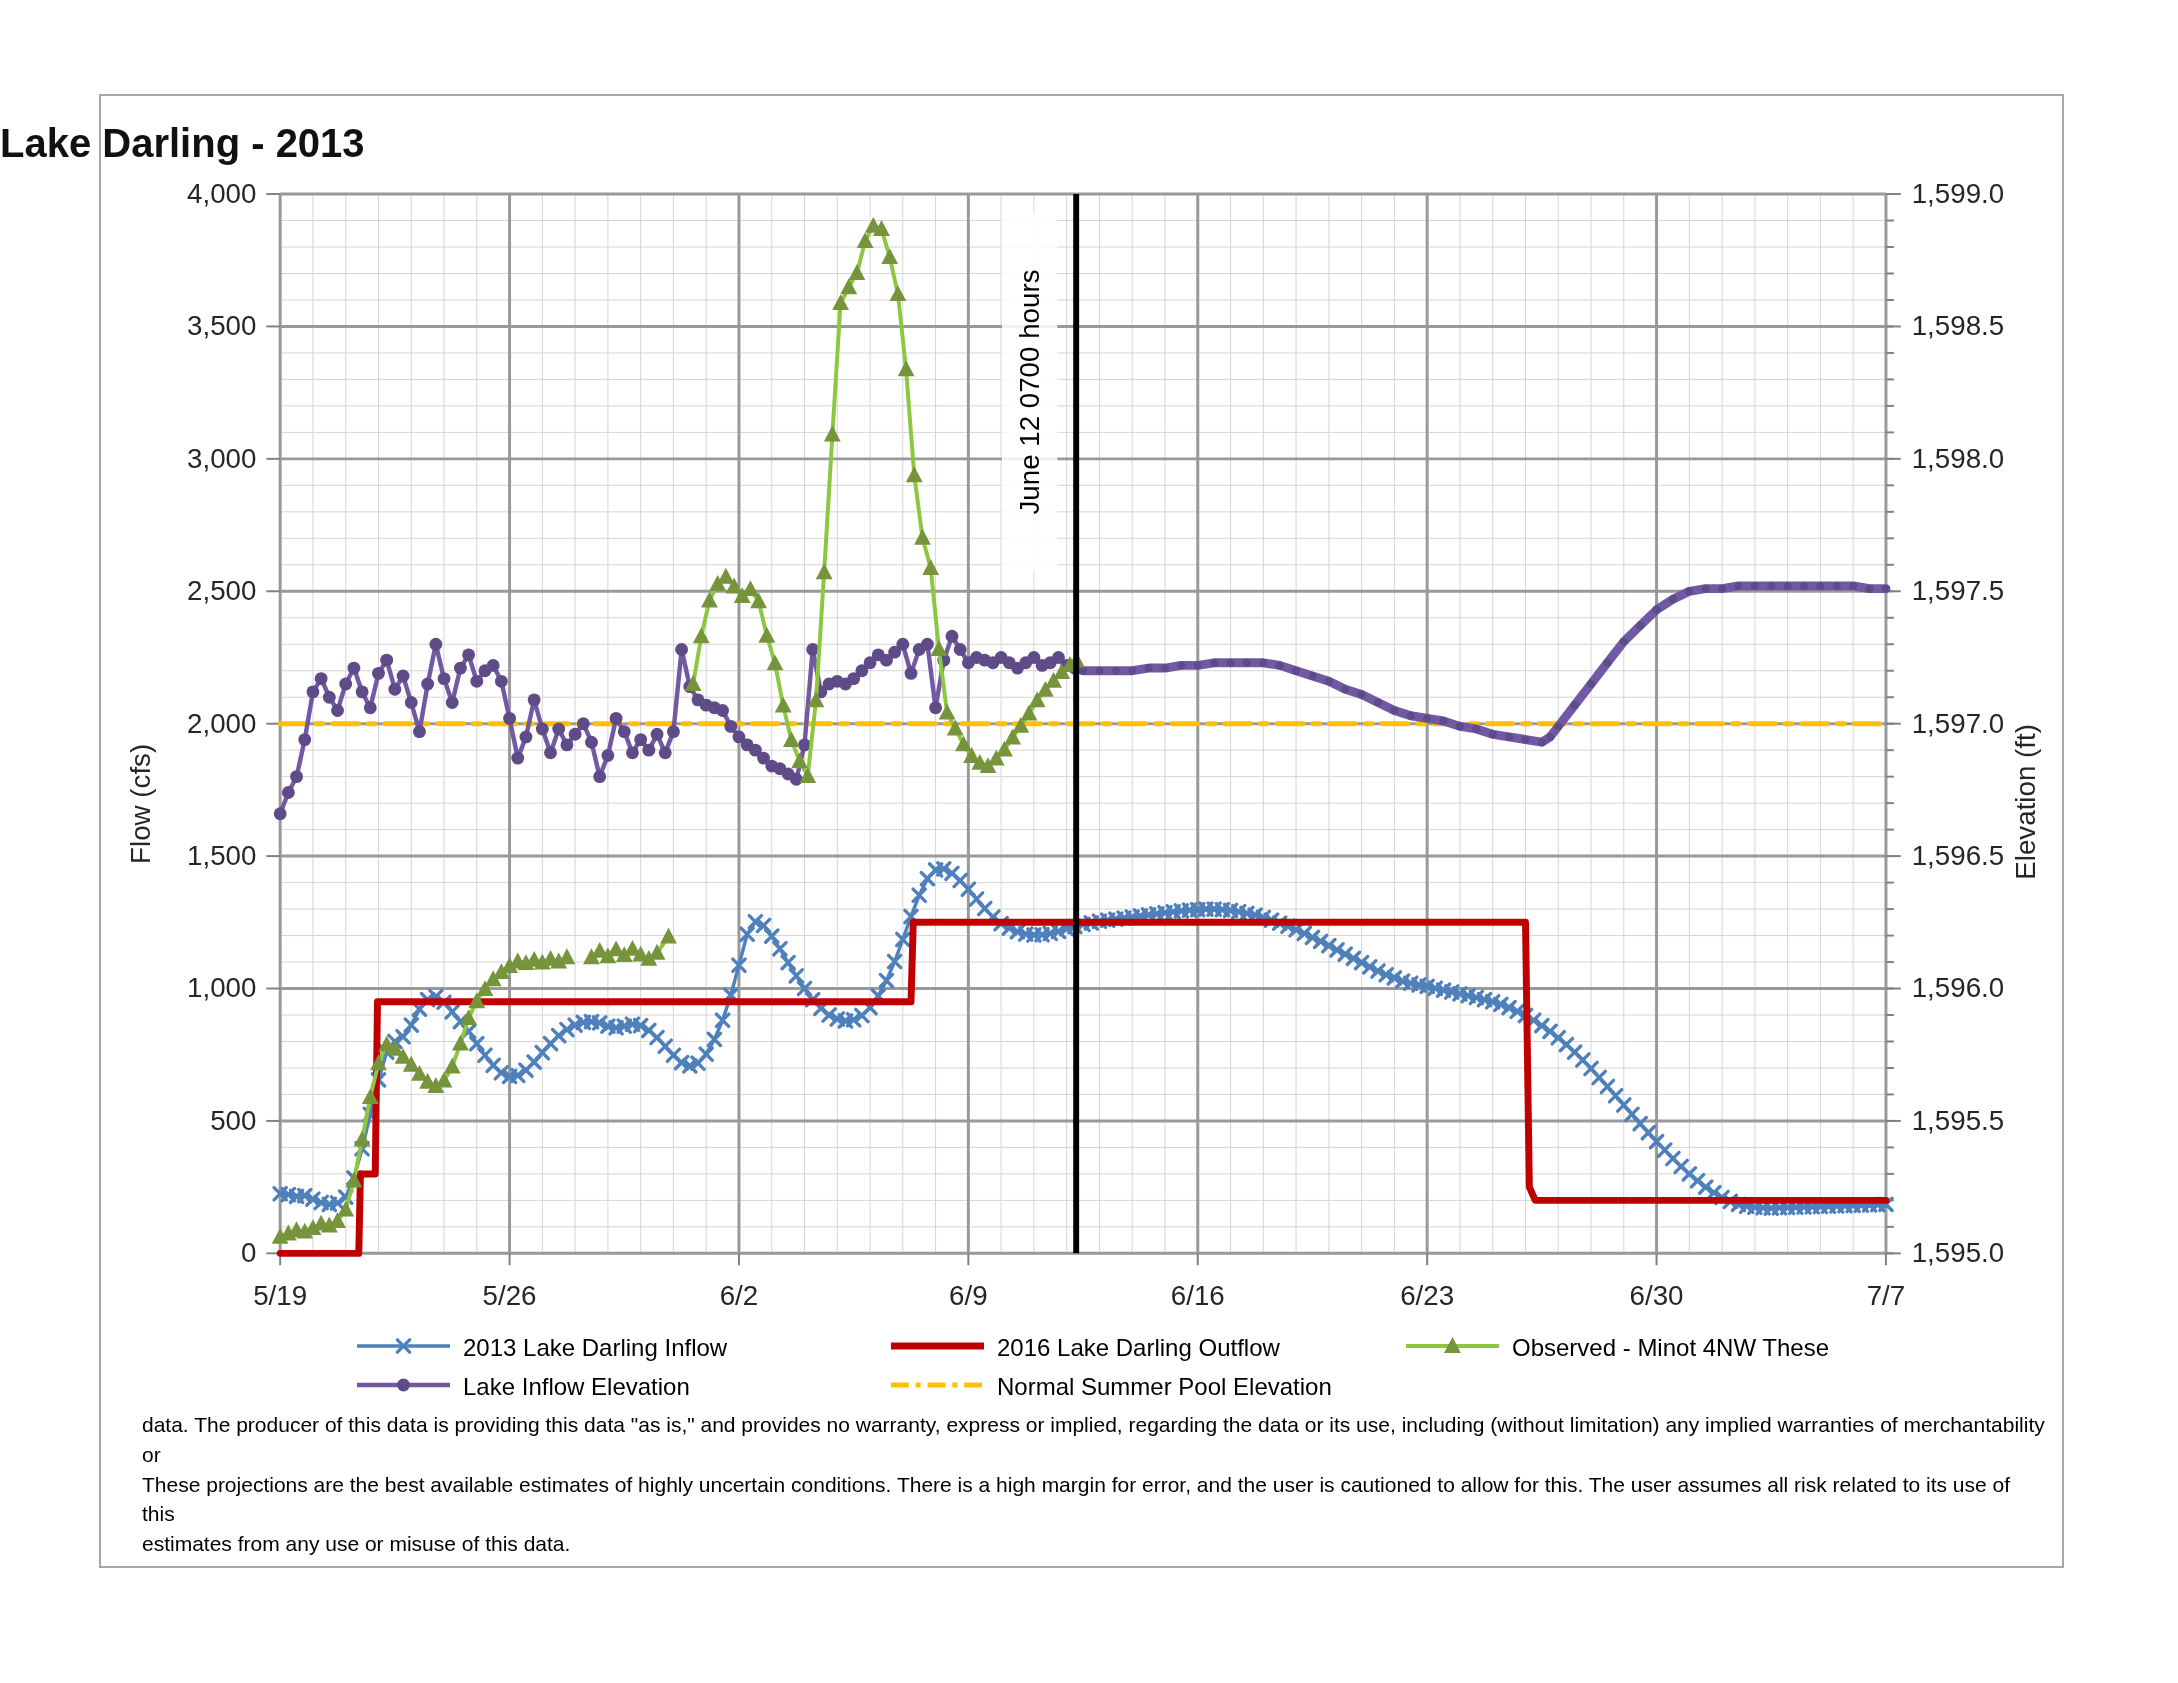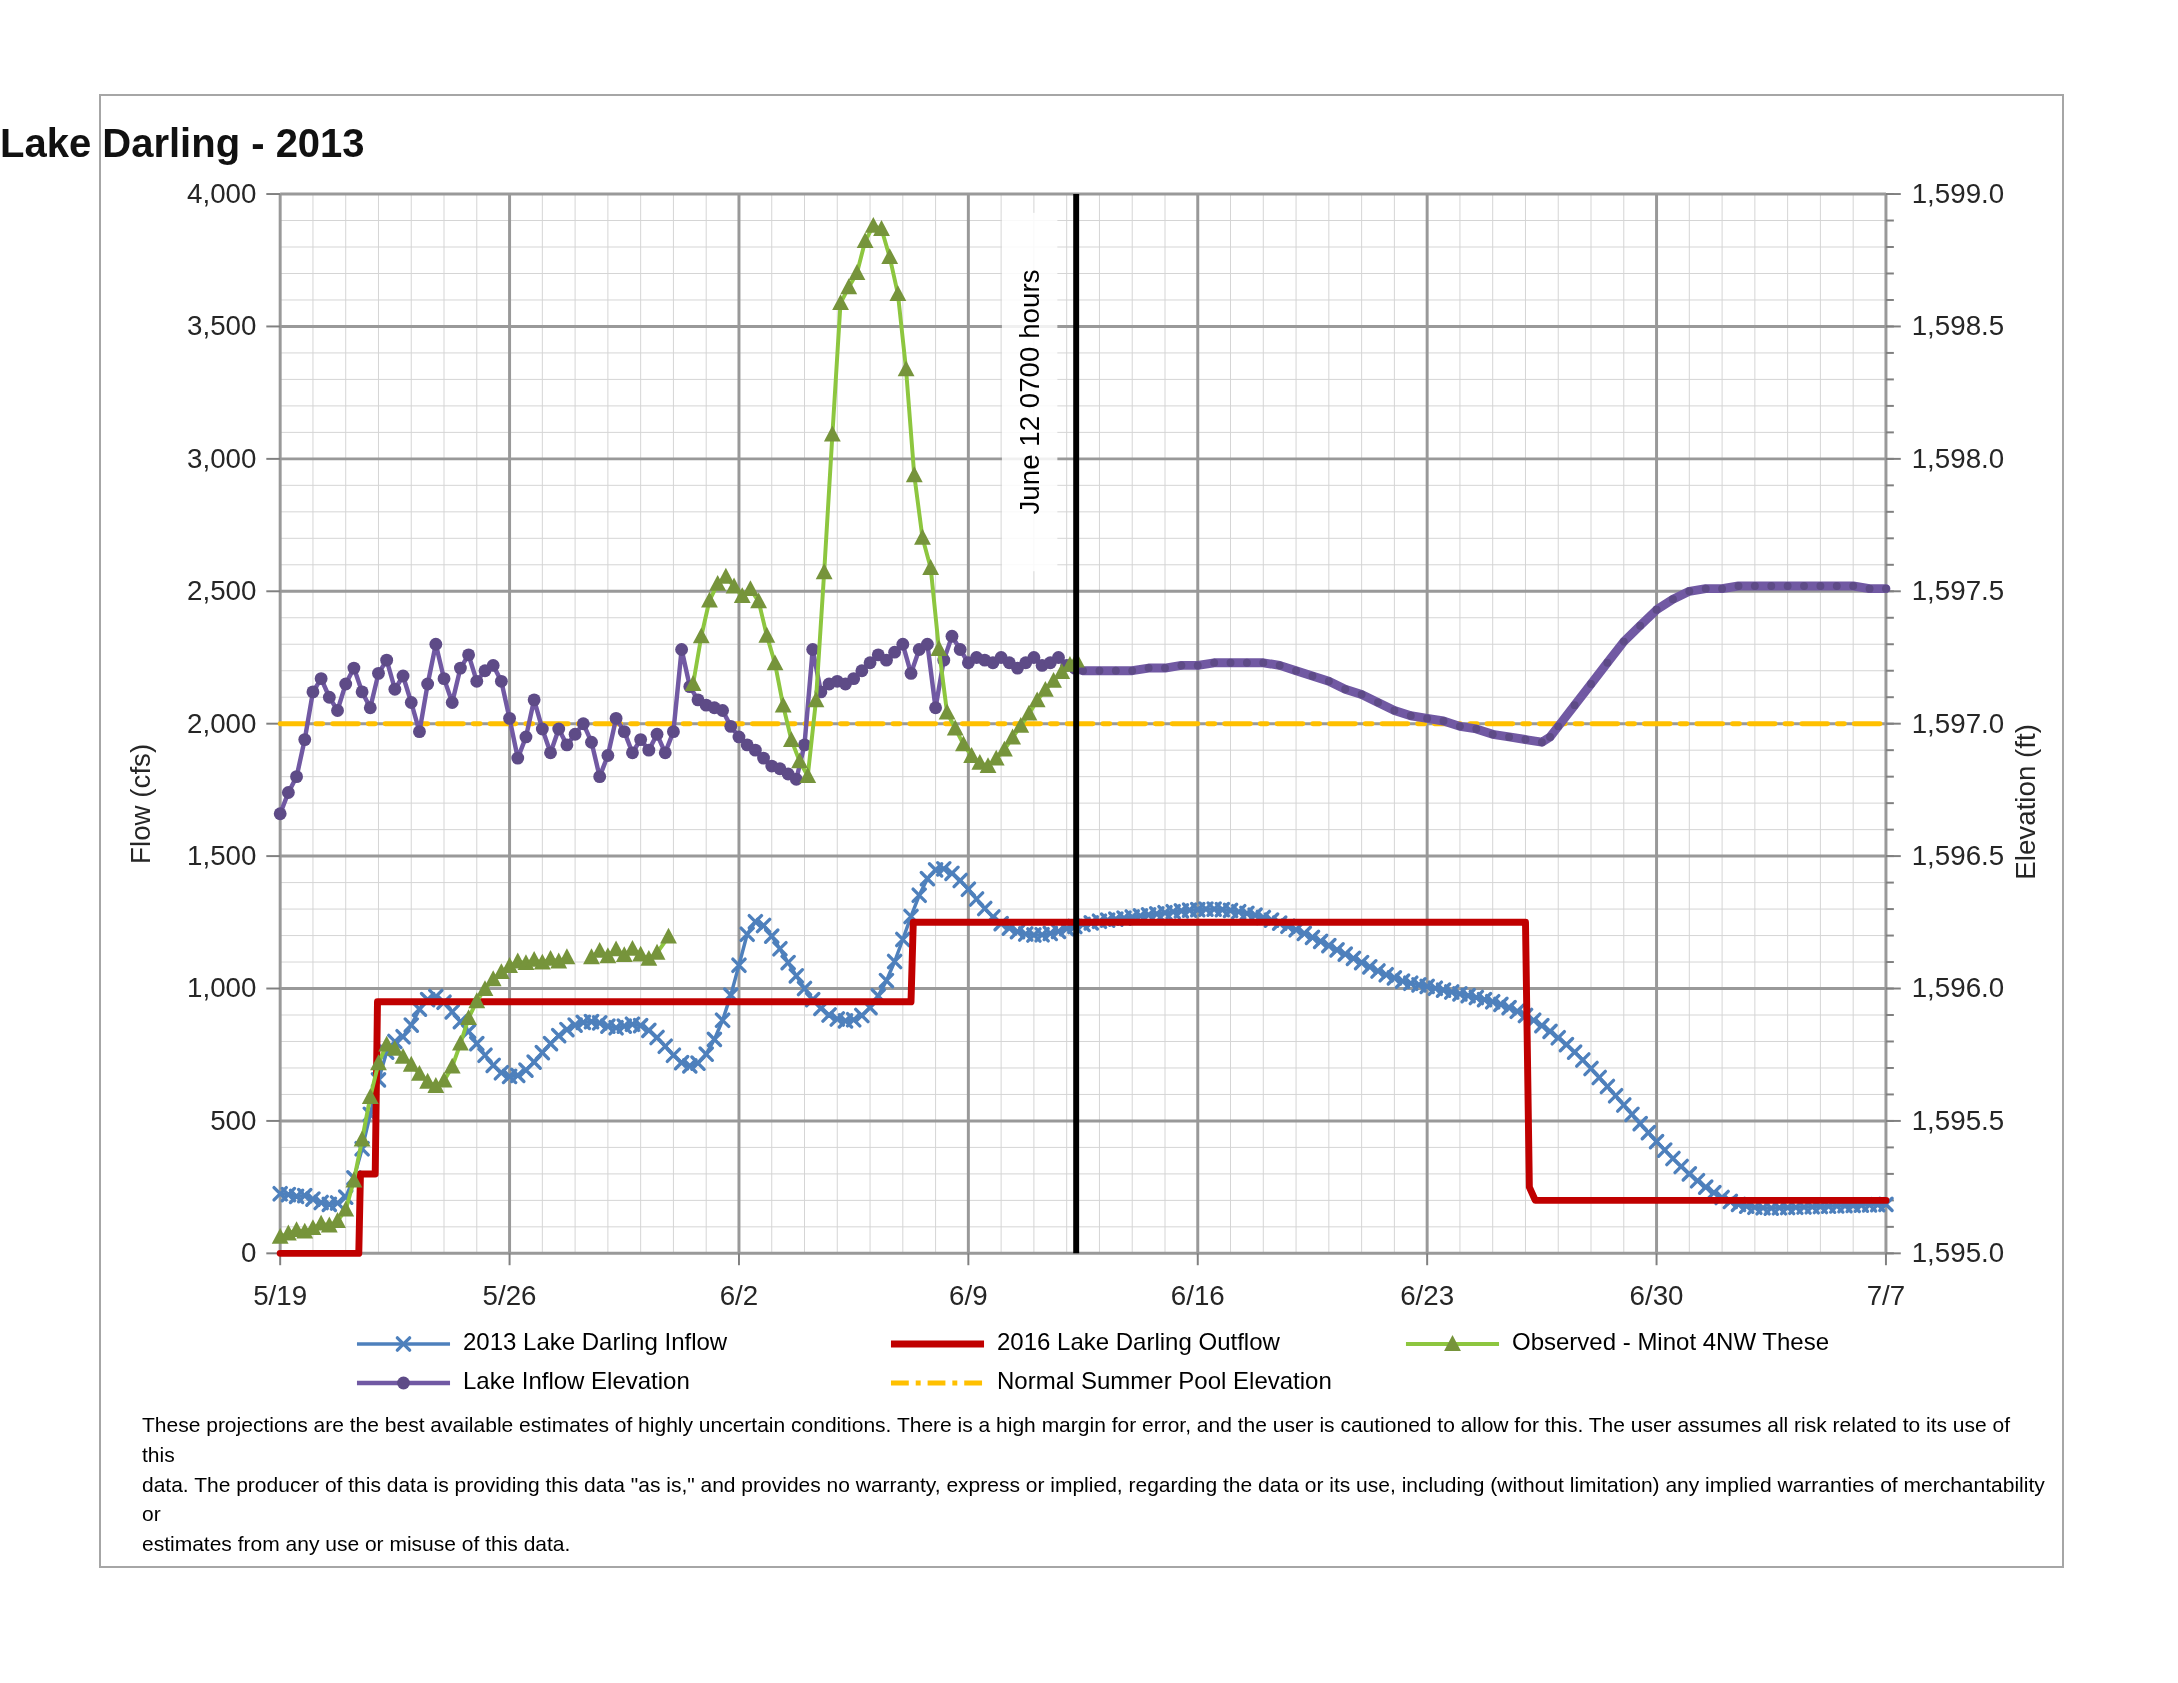--- a/index.html
+++ b/index.html
@@ -1,21 +1,21 @@
 <!DOCTYPE html>
 <html><head>
 <meta charset="utf-8">
 <style>
   html,body{margin:0;padding:0;background:#ffffff;}
   body{width:2178px;height:1683px;font-family:"Liberation Sans",sans-serif;position:relative;overflow:hidden;}
   .canvas{position:absolute;inset:0;background:#fff;}
   .frame{position:absolute;left:99px;top:94px;width:1961px;height:1470px;border:2px solid #a6a6a6;background:#fff;}
   .chart-title{position:absolute;left:0;top:121px;width:2178px;text-align:left;font-size:40px;font-weight:bold;color:#111;letter-spacing:0;}
   #chart{position:absolute;left:0;top:0;width:2178px;height:1683px;}
-  .legend-item{position:absolute;display:flex;align-items:flex-start;height:34px;}
+  .legend-item{position:absolute;display:flex;align-items:flex-end;height:34px;}
   .legend-item svg{display:block;}
   .legend-label{font-size:24px;color:#000;margin-left:10px;white-space:nowrap;}
   .disclaimer{position:absolute;left:142px;top:1410px;width:1906px;font-size:21px;color:#000;line-height:1.42;}
   .disclaimer div{white-space:normal;}
 </style>
 </head>
 <body>
 
 <div class="canvas">
   <div class="frame"></div>
@@ -725,18 +725,18 @@
   <div class="legend-item" style="left:888px;top:1367px">
     <span>
         <svg width="99" height="32" viewBox="0 0 100 32" xmlns="http://www.w3.org/2000/svg">
           <line x1="3" y1="16" x2="97" y2="16" stroke="#ffc000" stroke-width="5" stroke-dasharray="18 7 5 7"></line>
         </svg>
       </span>
     <span class="legend-label">Normal Summer Pool Elevation</span>
   </div>
 
   <div class="disclaimer">
+    <div>data. The producer of this data is providing this data "as is," and provides no warranty, express or implied, regarding the data or its use, including (without limitation) any implied warranties of merchantability or</div>
     <div>These projections are the best available estimates of highly uncertain conditions.  There is a high margin for error, and the user is cautioned to allow for this.  The user assumes all risk related to its use of this</div>
-    <div>data. The producer of this data is providing this data "as is," and provides no warranty, express or implied, regarding the data or its use, including (without limitation) any implied warranties of merchantability or</div>
     <div>estimates from any use or misuse of this data.</div>
   </div>
 </div>
 
 
 </body></html>

